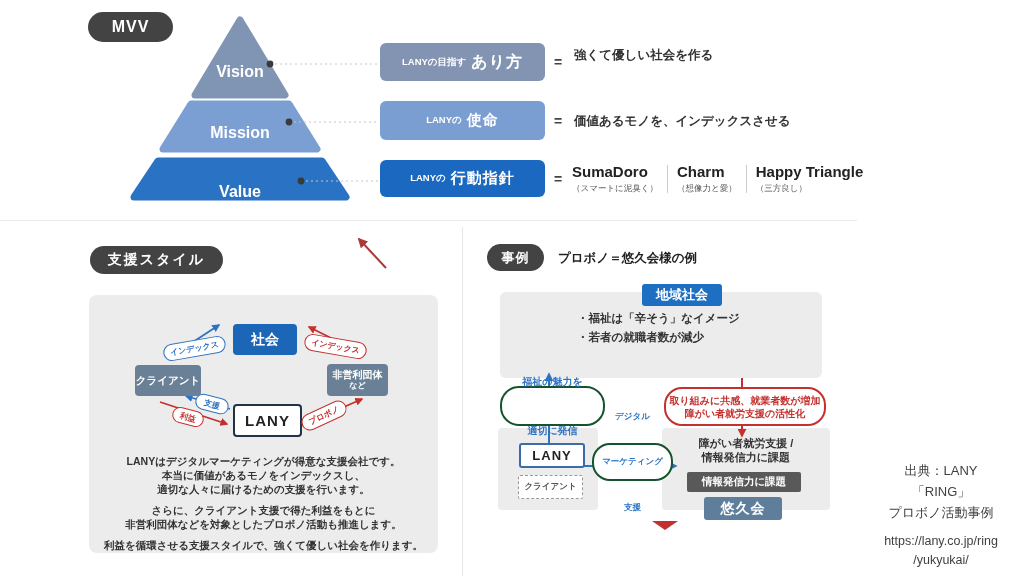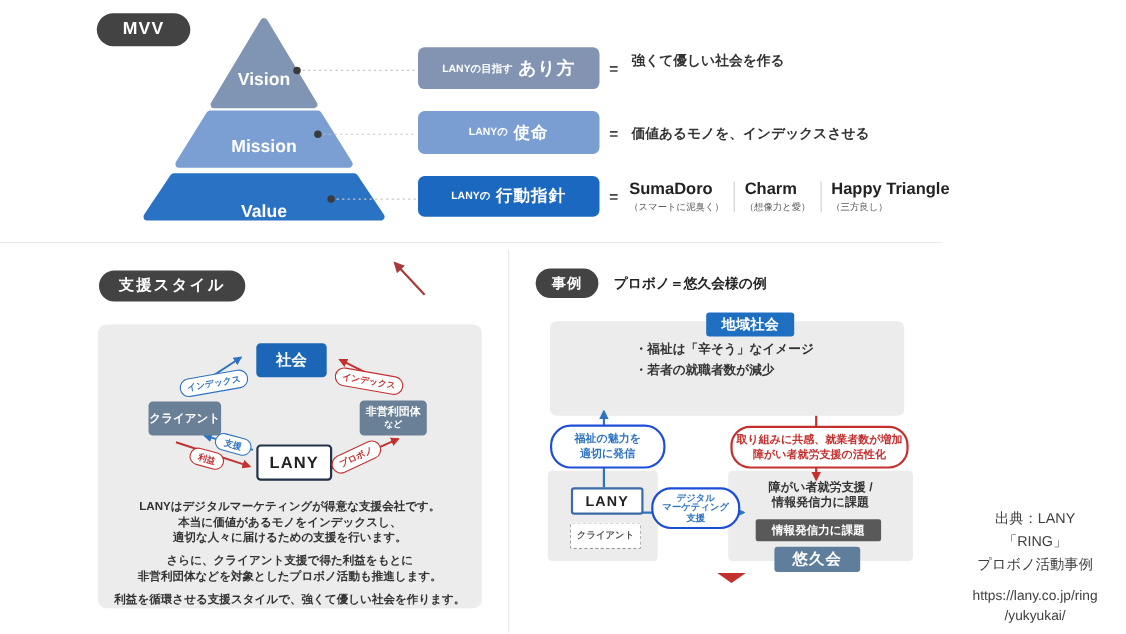--- a/index.html
+++ b/index.html
@@ -30,21 +30,21 @@
   .pill{position:absolute;background:#fff;border-radius:999px;display:flex;align-items:center;
         justify-content:center;font-weight:700;}
   .pill.blue{border:1.5px solid #2e73c2;color:#2e73c2;}
   .pill.red{border:1.5px solid #c4302e;color:#c4302e;}
   .paragraphs{position:absolute;left:99px;top:454px;width:329px;text-align:center;
               font-size:10.5px;font-weight:700;color:#333;line-height:14px;}
   .paragraphs .para{margin-bottom:7px;}
   .bullets{position:absolute;left:577px;top:309px;font-size:11.5px;font-weight:700;color:#333;line-height:19px;}
   .rpill{position:absolute;background:#fff;display:flex;flex-direction:column;align-items:center;
          justify-content:center;font-weight:700;text-align:center;}
-  .rpill.blue{border:2px solid #1d4ed8;color:#2e73c2;}
+  .rpill.blue{border:2px solid #14532d;color:#2e73c2;gap:36px;}
   .rpill.red{border:2px solid #c4302e;color:#c4302e;}
   .divider-h{position:absolute;left:0;top:220px;width:857px;height:1px;background:#ebebeb;}
   .divider-v{position:absolute;left:462px;top:227px;width:1px;height:349px;background:#e7e7e7;}
   .source{position:absolute;left:858px;top:460px;width:166px;text-align:center;color:#3f3f3f;
           font-size:13px;line-height:21px;}
   .source .url{font-size:12.5px;line-height:19px;margin-top:9px;}
   .tri-down{position:absolute;left:652px;top:521px;width:0;height:0;
             border-left:13px solid transparent;border-right:13px solid transparent;
             border-top:9px solid #c4302e;}
   .banner{position:absolute;left:510px;top:533px;width:313px;height:27px;background:#c4232f;
@@ -143,21 +143,21 @@
         <path d="M0,0 L8,4 L0,8 z" fill="#c4302e"></path>
       </marker>
     </defs>
     <line x1="81" y1="62" x2="130" y2="30" stroke="#2e73c2" stroke-width="1.8" marker-end="url(#arrB1)"></line>
     <line x1="272" y1="58" x2="220" y2="32" stroke="#c4302e" stroke-width="1.8" marker-end="url(#arrR1)"></line>
     <line x1="141" y1="114" x2="97" y2="101" stroke="#2e73c2" stroke-width="1.8" marker-end="url(#arrB1)"></line>
     <line x1="71" y1="107" x2="138" y2="129" stroke="#c4302e" stroke-width="1.8" marker-end="url(#arrR1)"></line>
     <line x1="212" y1="131" x2="273" y2="104" stroke="#c4302e" stroke-width="1.8" marker-end="url(#arrR1)"></line>
   </svg>
 
-  <div class="dbox" style="left:233px;top:312px;width:64px;height:31px;background:#1b66b6;font-size:14px;">
+  <div class="dbox" style="left:233px;top:324px;width:64px;height:31px;background:#1b66b6;font-size:14px;">
     <span>社会</span>
   </div>
   <div class="dbox" style="left:135px;top:365px;width:66px;height:31px;background:#6a8097;font-size:10.5px;">
     <span>クライアント</span>
   </div>
   <div class="dbox" style="left:327px;top:364px;width:61px;height:32px;background:#6a8097;font-size:10px;line-height:11px;">
     <span>非営利団体</span>
     <span style="font-size:8px;">など</span>
   </div>
   <div class="dbox" style="left:233px;top:404px;width:65px;height:29px;background:#fff;border:2px solid #223248;color:#222;font-size:15px;letter-spacing:1px;">

